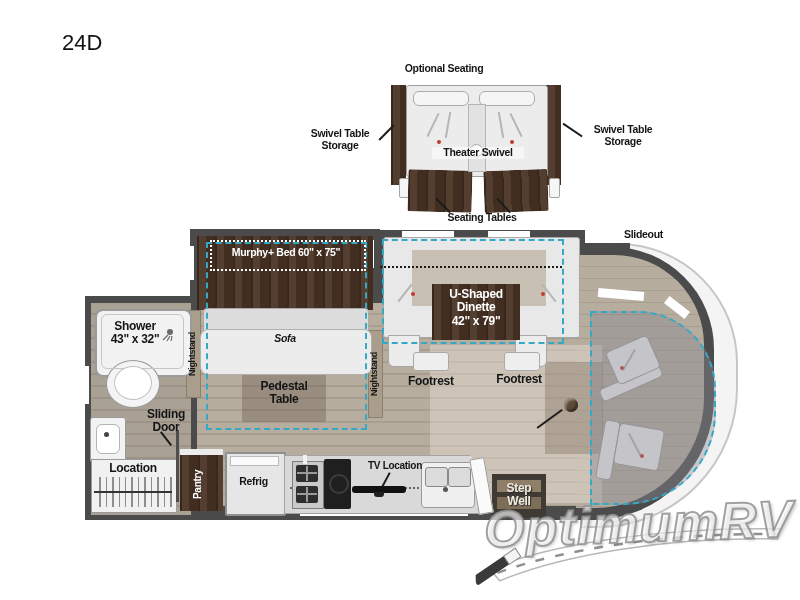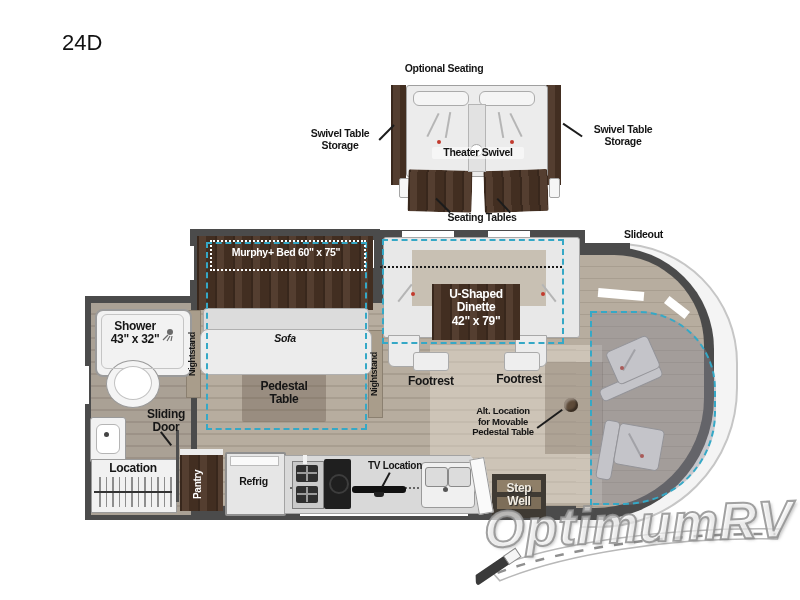--- a/index.html
+++ b/index.html
@@ -136,23 +136,20 @@
   <div class="dash-teal" style="left:382px;top:239px;width:178px;height:101px;"></div>
   <div class="abs" style="left:380px;top:266px;width:182px;height:0;border-top:2px dotted #1a1a1a;z-index:32;"></div>
 
   <div class="abs" style="left:413px;top:352px;width:34px;height:17px;background:#eee;border:1.5px solid #aaa;border-radius:3px;z-index:10;"></div>
   <div class="abs" style="left:504px;top:352px;width:34px;height:17px;background:#eee;border:1.5px solid #aaa;border-radius:3px;z-index:10;"></div>
   <div class="lbl" style="left:408px;top:375px;width:44px;">Footrest</div>
   <div class="lbl" style="left:496px;top:373px;width:46px;">Footrest</div>
 
   <div class="abs" style="left:545px;top:362px;width:58px;height:92px;background:rgba(85,70,55,0.26);z-index:9;"></div>
   <div class="abs" style="left:564px;top:398px;width:14px;height:14px;background:#5d4a38;border-radius:50%;box-shadow:inset -2px -2px 2px rgba(0,0,0,.4), inset 2px 2px 2px rgba(255,255,255,.35);z-index:12;"></div>
-  <div class="lbl" style="left:466px;top:406px;width:74px;font-size:9.5px;">Alt. Location
-for Movable
-Pedestal Table</div>
   <div class="ptr" style="left:537px;top:427px;width:31px;transform:rotate(-36deg);"></div>
 
   <div class="abs" style="left:95px;top:309px;width:93px;height:64px;background:#f2f2f2;border:2px solid #9a9a9a;border-radius:8px;z-index:10;"></div>
   <div class="abs" style="left:101px;top:314px;width:81px;height:53px;border:1px solid #c5c5c5;border-radius:6px;z-index:11;"></div>
   <div class="lbl" style="left:103px;top:320px;width:64px;">Shower
 43" x 32"</div>
   <svg class="abs" style="left:158px;top:327px;z-index:12;" width="18" height="16" viewBox="0 0 18 16">
     <circle cx="12" cy="5" r="3" fill="#6a6a6a"></circle>
     <line x1="10" y1="8" x2="5" y2="13" stroke="#6a6a6a" stroke-width="1.2"></line>
     <line x1="12" y1="9" x2="9" y2="14" stroke="#6a6a6a" stroke-width="1.2"></line>

